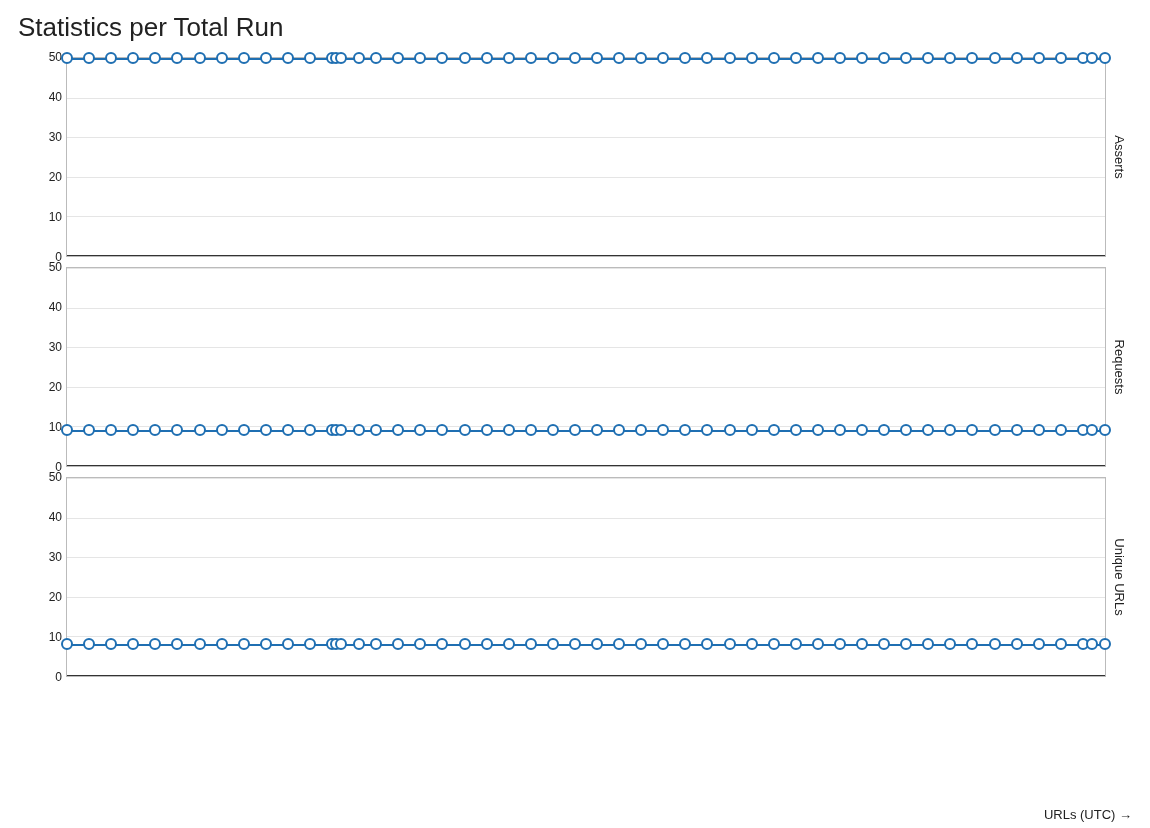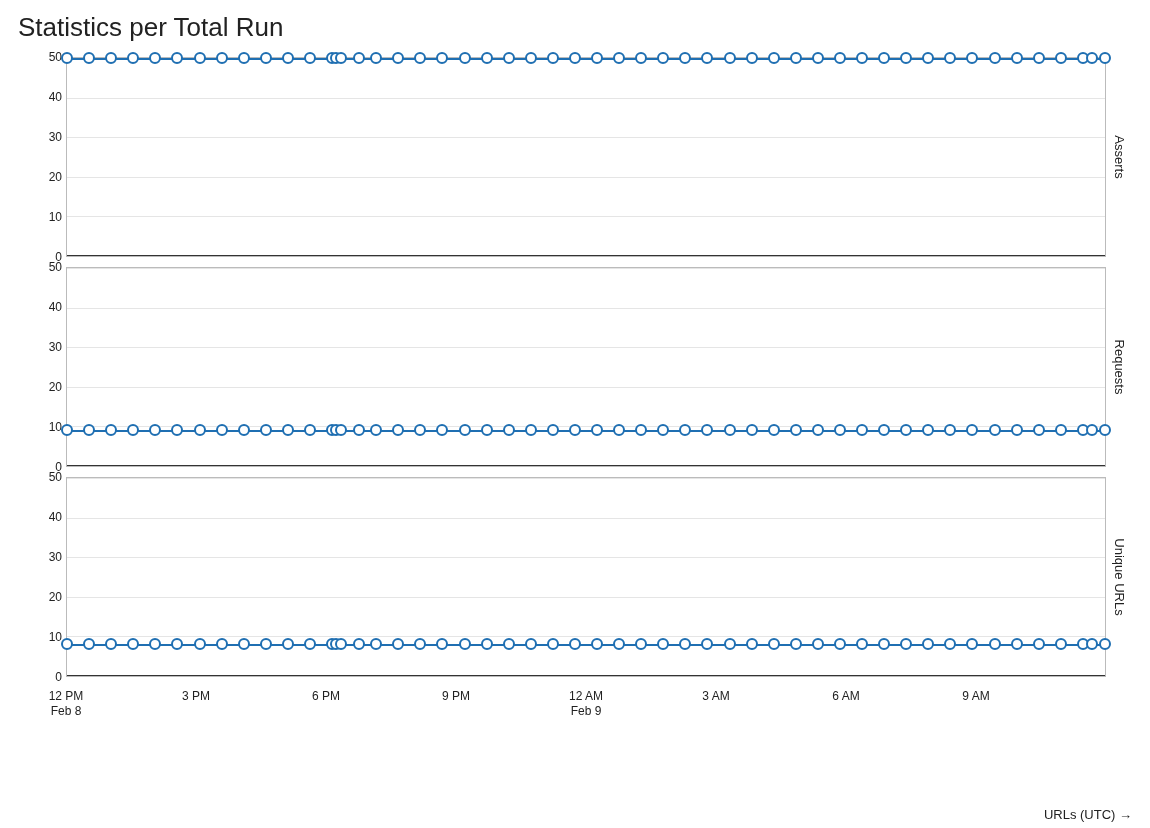--- a/index.html
+++ b/index.html
@@ -246,27 +246,17 @@
           <div class="pt" style="left: 93.617%; top: 84%;"></div>
           <div class="pt" style="left: 95.7447%; top: 84%;"></div>
           <div class="pt" style="left: 97.8723%; top: 84%;"></div>
           <div class="pt" style="left: 98.7234%; top: 84%;"></div>
           <div class="pt" style="left: 100%; top: 84%;"></div>
         </div>
         <div class="side-label">
           <span>Unique URLs</span>
         </div>
       </div>
-      <div class="xaxis">
-        <div class="xt" style="left: 0%;">12 PM<span class="sub">Feb 8</span></div>
-        <div class="xt" style="left: 12.5%;">3 PM</div>
-        <div class="xt" style="left: 25%;">6 PM</div>
-        <div class="xt" style="left: 37.5%;">9 PM</div>
-        <div class="xt" style="left: 50%;">12 AM<span class="sub">Feb 9</span></div>
-        <div class="xt" style="left: 62.5%;">3 AM</div>
-        <div class="xt" style="left: 75%;">6 AM</div>
-        <div class="xt" style="left: 87.5%;">9 AM</div>
-      </div>
     </div>
 
 <div class="xlabel">URLs (UTC) →</div>
 
 </div>
 
 </body></html>

